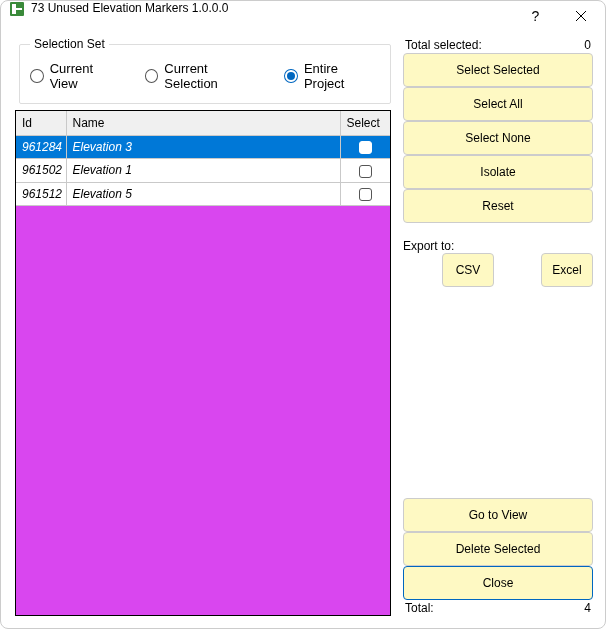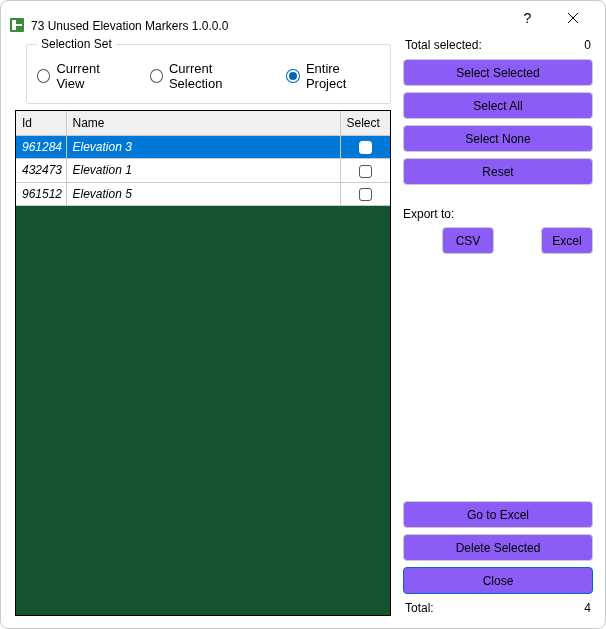--- a/index.html
+++ b/index.html
@@ -12,23 +12,23 @@
     width: 606px;
     height: 629px;
     border: 1px solid #ccc;
     border-radius: 8px;
     display: flex;
     flex-direction: column;
     overflow: hidden;
   }
   .titlebar {
     display: flex;
-    align-items: flex-end;
+    align-items: flex-start;
     height: 32px;
-    padding: 0 10px 0 8px;
+    padding: 0 2px 0 8px;
   }
   .titlebar .app-icon {
     width: 16px; height: 16px;
     margin-right: 6px;
     display:flex;align-items:center;justify-content:center;
   }
   .titlebar .title { flex: 0 0 auto; font-size: 12px; }
   .titlebar .spacer { flex: 1 1 auto; }
   .titlebar .tbtn {
     width: 45px; height: 30px;
@@ -44,21 +44,21 @@
   }
   .left {
     flex: 1 1 auto;
     display: flex;
     flex-direction: column;
     min-width: 0;
   }
   fieldset.selset {
     border: 1px solid #ddd;
     border-radius: 2px;
-    margin: 0 0 6px 11px;
+    margin: 0 0 6px 4px;
     padding: 6px 10px 12px 10px;
   }
   fieldset.selset legend {
     padding: 0 4px;
     font-size: 12px;
     color: #000;
   }
   .radios { display: flex; gap: 22px; align-items: center; margin-top: 4px;}
   .radio {
     display: inline-flex; align-items: center; gap: 6px;
@@ -70,21 +70,21 @@
   }
   .radio.checked .r-outer { border-color: #0067c0; }
   .radio .r-inner {
     width: 8px; height: 8px; border-radius: 50%; background: transparent;
   }
   .radio.checked .r-inner { background: #0067c0; }
 
   .grid-wrap {
     flex: 1 1 auto;
     border: 1px solid #000;
-    background: #14532d;
+    background: #d946ef;
     display: flex; flex-direction: column;
     overflow: hidden;
   }
   table.grid {
     border-collapse: collapse;
     width: 100%;
     table-layout: fixed;
     background: #fff;
   }
   table.grid th {
@@ -113,31 +113,31 @@
   tr.sel td { background: #0078d7; color: #fff; }
   .cell-check { text-align: center; }
   .chk {
     display:inline-block;width:13px;height:13px;border:1px solid #555;border-radius:3px;background:#fff;vertical-align:middle;
   }
   tr.sel .chk { border-color:#fff; background:#fff; }
 
   .right {
     flex: 0 0 190px;
     display: flex; flex-direction: column;
-    gap: 6px;
+    gap: 0;
   }
   .statrow {
     display: flex; justify-content: space-between;
     font-size: 12px; padding: 1px 2px 1px 2px;
   }
   .btn {
-    height: 27px;
+    height: 34px;
     border: 1px solid #ccc;
     border-radius: 4px;
-    background: #8b5cf6;
+    background: #fef9c3;
     font-size: 12px;
     font-family: inherit;
     color: #000;
     display: flex; align-items: center; justify-content: center;
     padding: 0;
   }
   .btn.primary { border-color: #0067c0; }
   .export-label { font-size: 12px; margin-top: 16px; }
   .export-row { display: flex; gap: 8px; }
   .export-row .btn { flex: 1 1 0; margin-left: 39px; }
@@ -207,21 +207,21 @@
             <th class="center">Select</th>
           </tr>
         </thead>
         <tbody id="grid-body">
             <tr class="sel">
               <td class="idcell">961284</td>
               <td>Elevation 3</td>
               <td class="cell-check"><span class="chk"></span></td>
             </tr>
             <tr>
-              <td class="idcell">432473</td>
+              <td class="idcell">961502</td>
               <td>Elevation 1</td>
               <td class="cell-check"><span class="chk"></span></td>
             </tr>
             <tr>
               <td class="idcell">961512</td>
               <td>Elevation 5</td>
               <td class="cell-check"><span class="chk"></span></td>
             </tr>
           </tbody>
       </table>
@@ -229,28 +229,29 @@
   </div>
 
   <div class="right">
     <div class="statrow">
       <span>Total selected:</span>
       <span>0</span>
     </div>
     <button class="btn">Select Selected</button>
     <button class="btn">Select All</button>
     <button class="btn">Select None</button>
+    <button class="btn">Isolate</button>
     <button class="btn">Reset</button>
     <div class="export-label">Export to:</div>
     <div class="export-row">
       <button class="btn">CSV</button>
       <button class="btn">Excel</button>
     </div>
     <div class="grow"></div>
-    <button class="btn">Go to Excel</button>
+    <button class="btn">Go to View</button>
     <button class="btn">Delete Selected</button>
     <button class="btn primary">Close</button>
     <div class="statrow">
       <span>Total:</span>
       <span>4</span>
     </div>
   </div>
 </div>
 
 </body></html>

